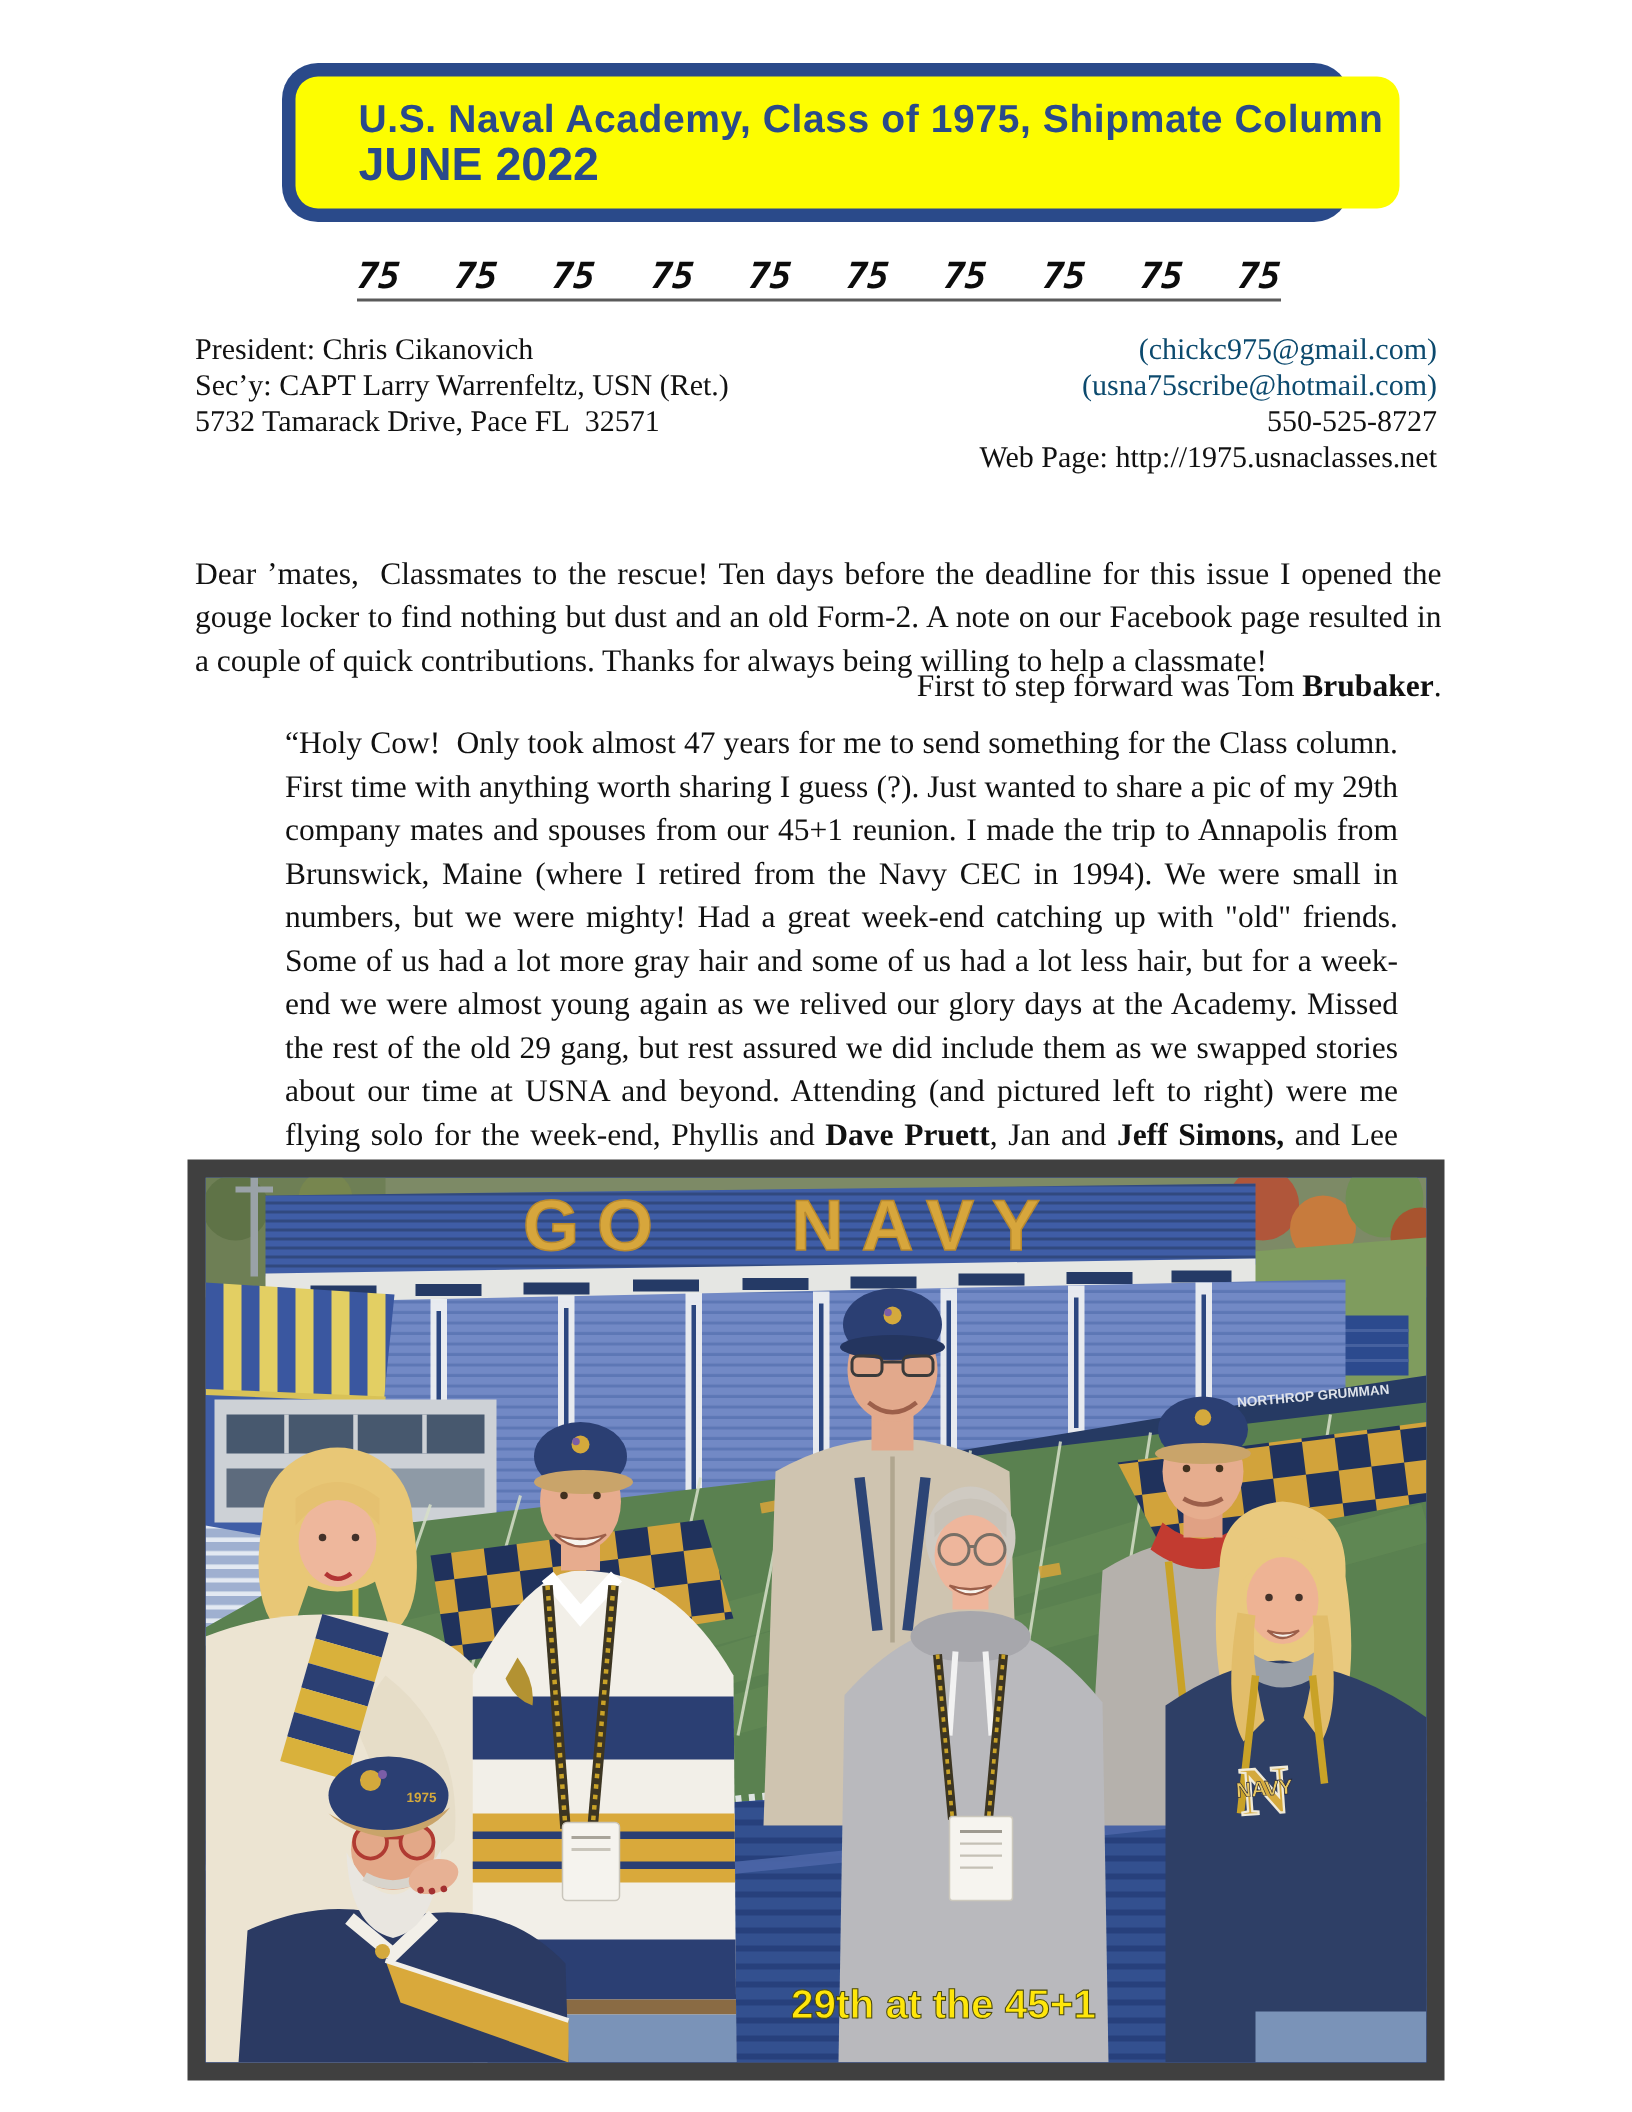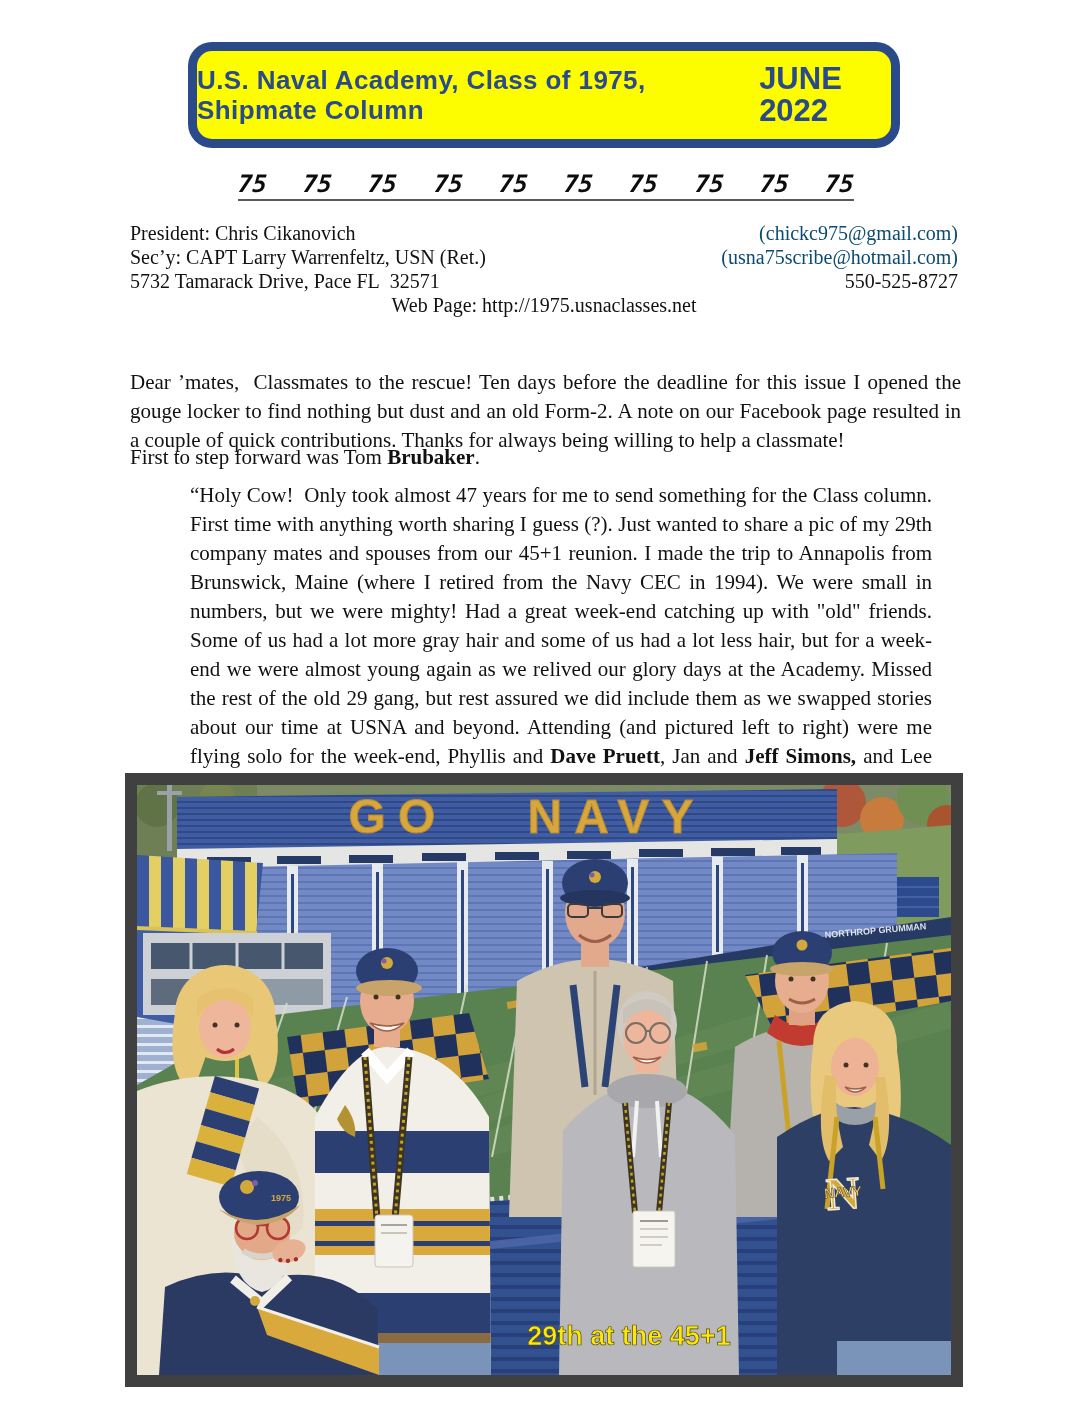--- a/index.html
+++ b/index.html
@@ -2,40 +2,40 @@
 <html><head>
 <meta charset="utf-8">
 <style>
   html,body{margin:0;padding:0;background:#e8e8e8;}
   .page{position:relative;width:1088px;height:1408px;background:#ffffff;margin:0 auto;
         font-family:"Liberation Serif",serif;color:#111;overflow:hidden;}
   
   .banner-outer{position:absolute;left:188px;top:42px;width:712px;height:106px;
         background:#2a4a8a;border-radius:24px;padding:9px;box-sizing:border-box;}
   .banner-inner{width:100%;height:100%;background:#fdfd00;border-radius:15px;
-        display:flex;flex-direction:row;align-items:center;justify-content:center;}
+        display:flex;flex-direction:column;align-items:flex-start;justify-content:center;padding-left:42px;}
   .banner-line1{font-family:"Liberation Sans",sans-serif;font-weight:bold;color:#2a4a8a;
         font-size:26px;letter-spacing:.4px;line-height:30px;}
   .banner-line2{font-family:"Liberation Sans",sans-serif;font-weight:bold;color:#2a4a8a;
         font-size:31px;line-height:32px;}
   
   .sevrow{position:absolute;left:238px;top:170px;width:616px;display:flex;
         justify-content:space-between;border-bottom:2px solid #5a5a5a;padding-bottom:1px;}
   .sevrow span{font-family:"DejaVu Sans Mono",monospace;font-weight:bold;font-style:italic;
         font-size:24px;color:#0c0c0c;transform:skewX(-4deg);}
   
   .contact{position:absolute;left:130px;top:221px;width:828px;font-size:20px;line-height:24px;}
   .crow{display:flex;justify-content:space-between;}
   .crow .bold{font-weight:normal;}
   .blue{color:#0c4a6e;}
-  .cweb{text-align:center;}
+  .cweb{text-align:right;}
   
   .par1{position:absolute;left:130px;top:331px;width:831px;font-size:21px;line-height:29px;
         text-align:justify;margin-top:37px;}
-  .par2{position:absolute;left:130px;top:422px;width:831px;font-size:21px;line-height:29px;}
+  .par2{position:absolute;left:130px;top:422px;width:831px;font-size:21px;line-height:29px;text-align:right;}
   .quote{position:absolute;left:190px;top:460px;width:742px;font-size:21px;line-height:29px;
         text-align:justify;}
   b{font-weight:bold;}
   
   .photo-frame{position:absolute;left:125px;top:773px;width:838px;height:614px;
         background:#404040;padding:12px;box-sizing:border-box;}
   .photo-inner{position:relative;width:814px;height:590px;overflow:hidden;background:#3f5da6;}
   .photo-inner svg{display:block;}
 </style>
 </head>

